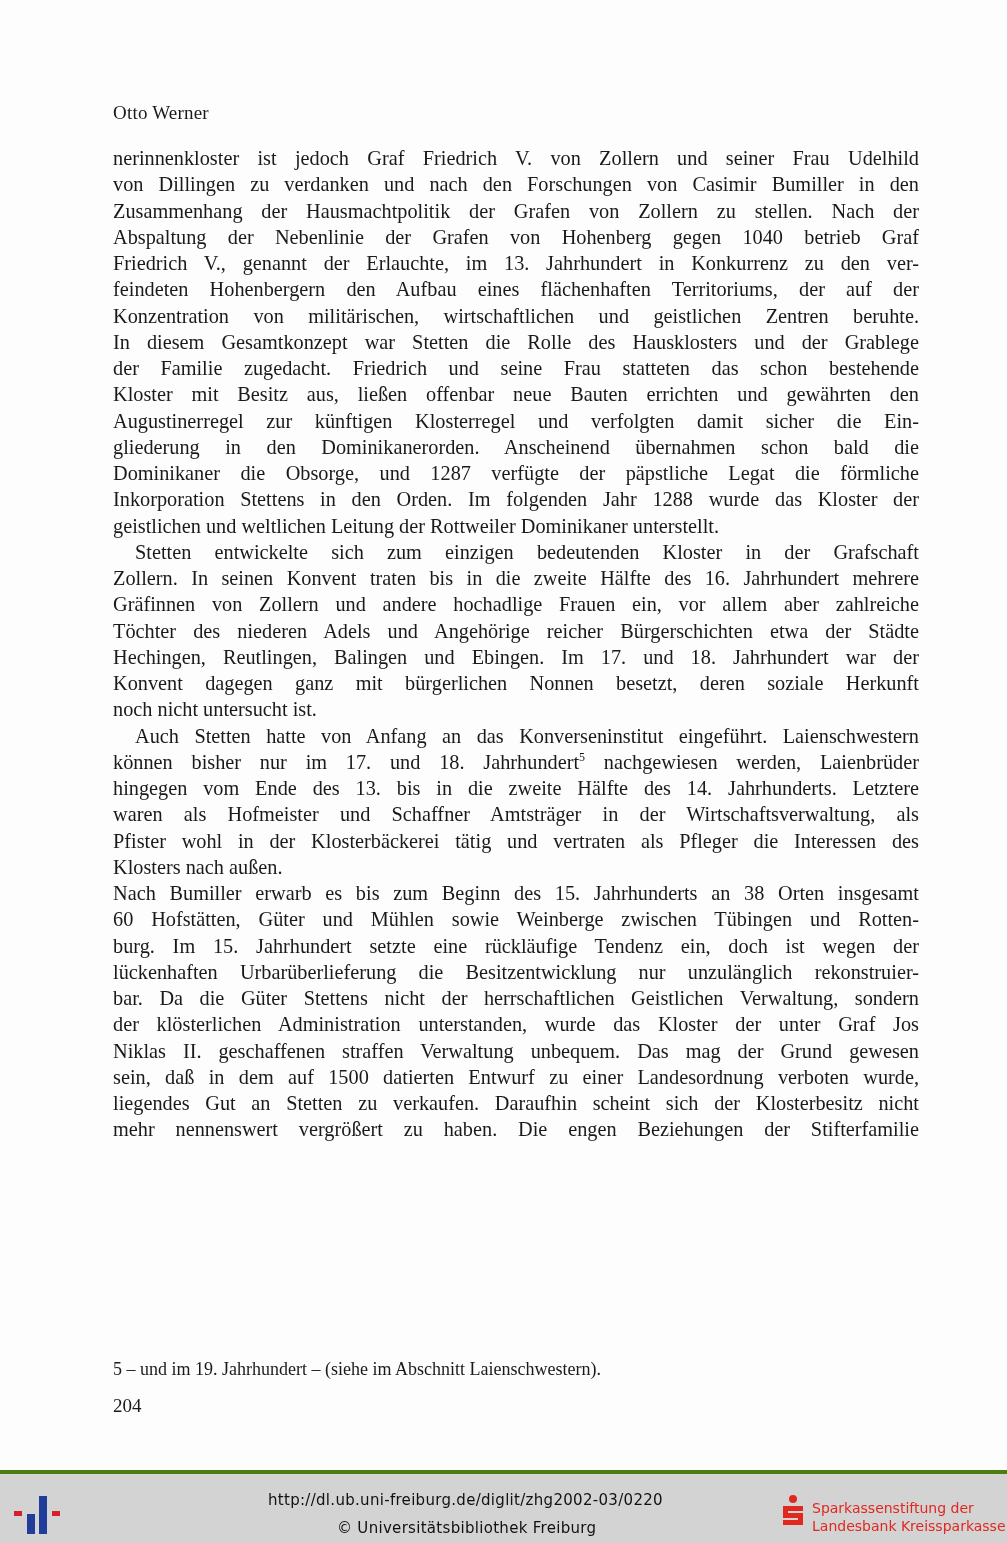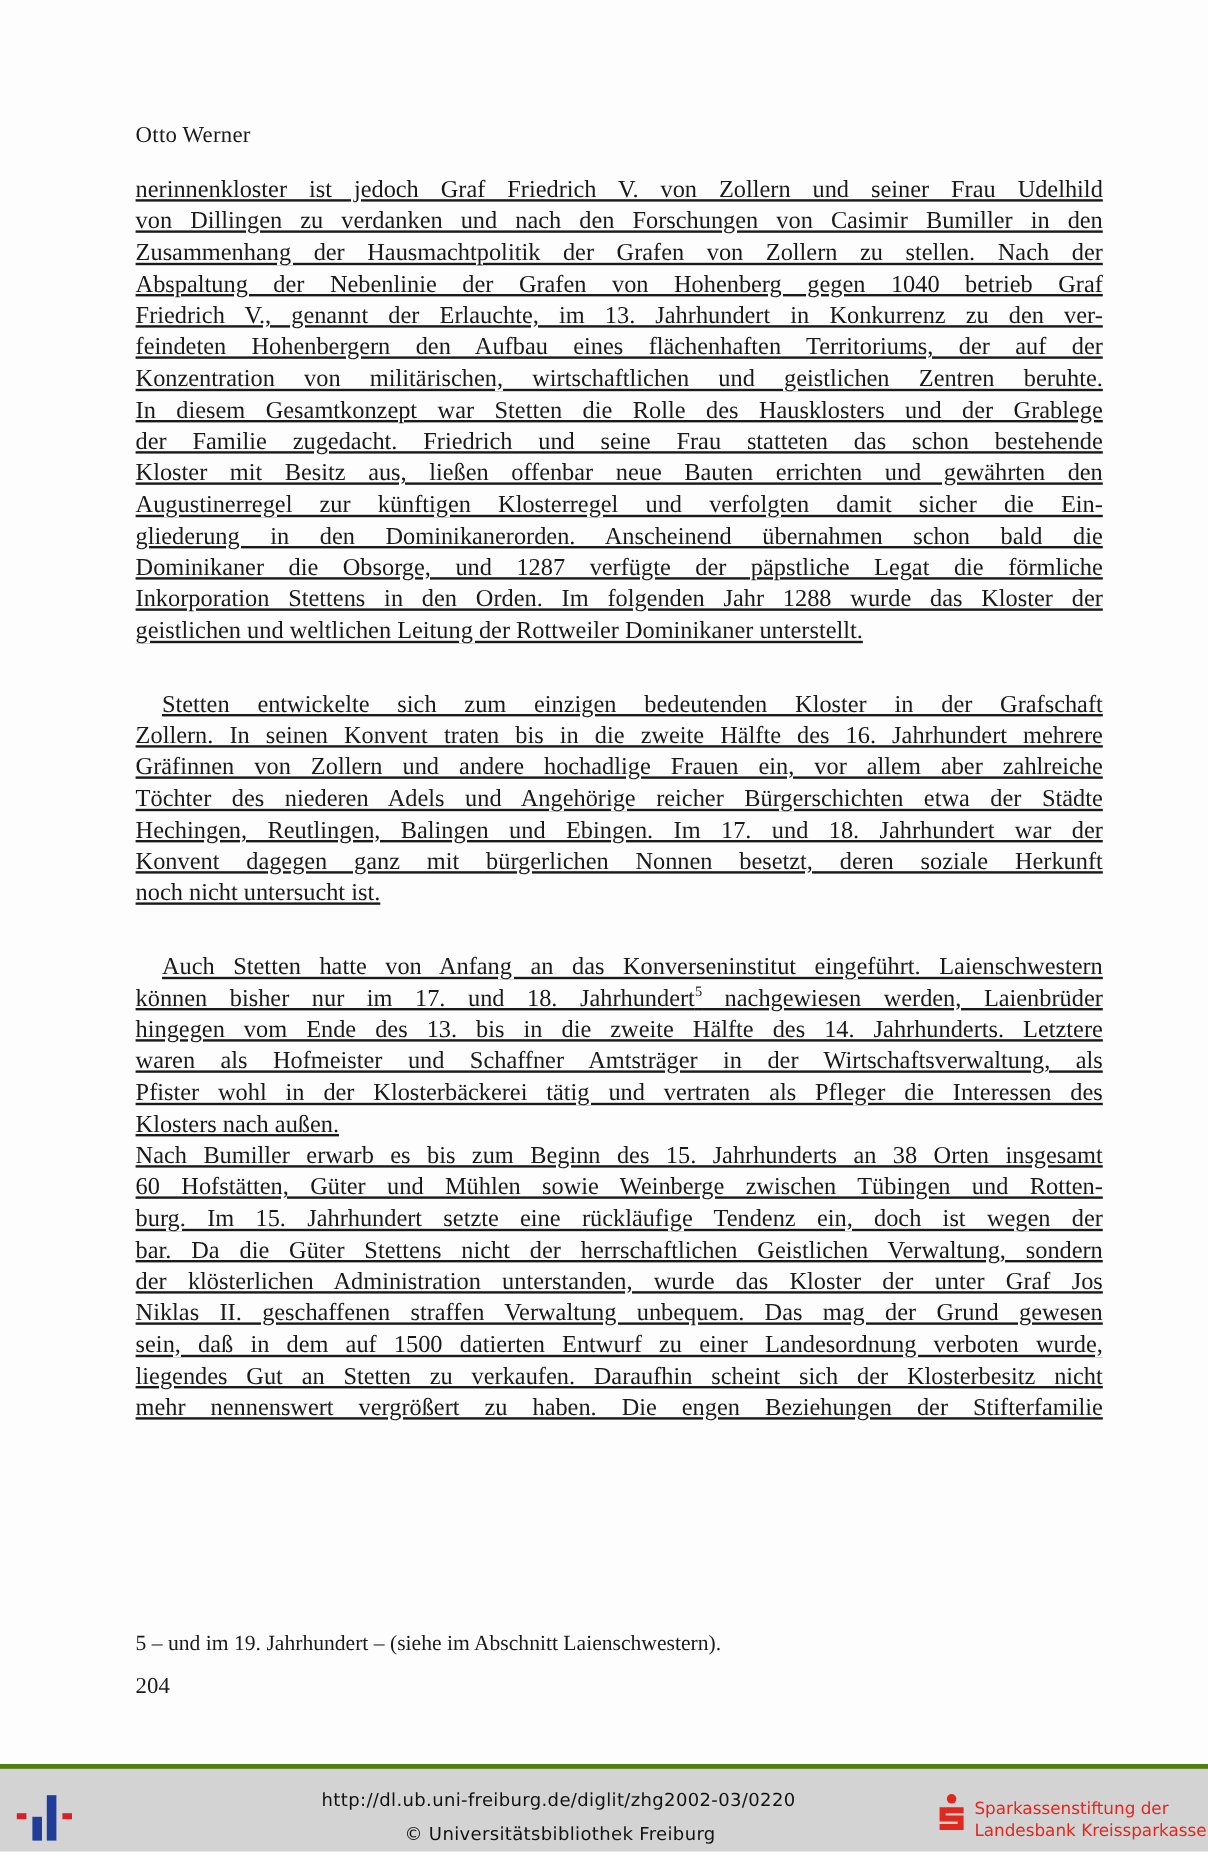--- a/index.html
+++ b/index.html
@@ -1,23 +1,23 @@
 <!DOCTYPE html>
 <html><head>
 <meta charset="utf-8">
 <style>
   html, body { margin:0; padding:0; }
   body { width:1007px; height:1543px; background:#ffffff; position:relative; overflow:hidden;
          font-family:"Liberation Serif", "DejaVu Serif", serif; color:#1a1a1a; }
   .page { position:absolute; left:0; top:0; width:1007px; height:1470px; background:#fdfdfd; }
   .running-head { position:absolute; left:113px; top:90px; font-size:19px; letter-spacing:0.2px;margin-top:12px; }
-  .body-text { position:absolute; left:113px; top:145px; width:806px; font-size:20.3px; line-height:26.25px;text-decoration:underline; }
+  .body-text { position:absolute; left:113px; top:145px; width:806px; font-size:20.3px; line-height:26.25px; }
   .line { display:block; white-space:nowrap; text-align:justify; text-align-last:justify; height:26.25px; overflow:visible; }
   .line.last { text-align-last:left; }
-  .line.indent { padding-left:22px;margin-top:35px; }
+  .line.indent { padding-left:22px; }
   sup { font-size:12px; line-height:0; vertical-align:8px; }
   .footnote { position:absolute; left:113px; top:1359px; font-size:18px; }
   .page-number { position:absolute; left:113px; top:1395px; font-size:19px; }
   .footer { position:absolute; left:0; top:1470px; width:1007px; height:73px; background:#d3d3d3;
             border-top:4px solid #4d7c0f; font-family:"DejaVu Sans", sans-serif; }
   .logo { position:absolute; left:12px; top:20px; width:52px; height:40px; }
   .url { position:absolute; left:268px; top:17px; font-size:15px; color:#111; letter-spacing:0.3px; }
   .copyright { position:absolute; left:337px; top:45px; font-size:15px; color:#111; letter-spacing:0.3px; }
   .spk-icon { position:absolute; left:780px; top:20px; width:26px; height:38px; }
   .sponsor { position:absolute; left:812px; top:25px; font-size:14px; line-height:18px; color:#e0281f; }
@@ -53,20 +53,21 @@
       <span class="line last"><span>noch nicht untersucht ist.</span></span>
       <span class="line indent"><span>Auch Stetten hatte von Anfang an das Konverseninstitut eingeführt. Laienschwestern</span></span>
       <span class="line"><span>können bisher nur im 17. und 18. Jahrhundert</span><sup>5</sup><span> nachgewiesen werden, Laienbrüder</span></span>
       <span class="line"><span>hingegen vom Ende des 13. bis in die zweite Hälfte des 14. Jahrhunderts. Letztere</span></span>
       <span class="line"><span>waren als Hofmeister und Schaffner Amtsträger in der Wirtschaftsverwaltung, als</span></span>
       <span class="line"><span>Pfister wohl in der Klosterbäckerei tätig und vertraten als Pfleger die Interessen des</span></span>
       <span class="line last"><span>Klosters nach außen.</span></span>
       <span class="line"><span>Nach Bumiller erwarb es bis zum Beginn des 15. Jahrhunderts an 38 Orten insgesamt</span></span>
       <span class="line"><span>60 Hofstätten, Güter und Mühlen sowie Weinberge zwischen Tübingen und Rotten-</span></span>
       <span class="line"><span>burg. Im 15. Jahrhundert setzte eine rückläufige Tendenz ein, doch ist wegen der</span></span>
+      <span class="line"><span>lückenhaften Urbarüberlieferung die Besitzentwicklung nur unzulänglich rekonstruier-</span></span>
       <span class="line"><span>bar. Da die Güter Stettens nicht der herrschaftlichen Geistlichen Verwaltung, sondern</span></span>
       <span class="line"><span>der klösterlichen Administration unterstanden, wurde das Kloster der unter Graf Jos</span></span>
       <span class="line"><span>Niklas II. geschaffenen straffen Verwaltung unbequem. Das mag der Grund gewesen</span></span>
       <span class="line"><span>sein, daß in dem auf 1500 datierten Entwurf zu einer Landesordnung verboten wurde,</span></span>
       <span class="line"><span>liegendes Gut an Stetten zu verkaufen. Daraufhin scheint sich der Klosterbesitz nicht</span></span>
       <span class="line"><span>mehr nennenswert vergrößert zu haben. Die engen Beziehungen der Stifterfamilie</span></span>
     </div>
 
   <div class="footnote">5  – und im 19. Jahrhundert – (siehe im Abschnitt Laienschwestern).</div>
   <div class="page-number">204</div>

